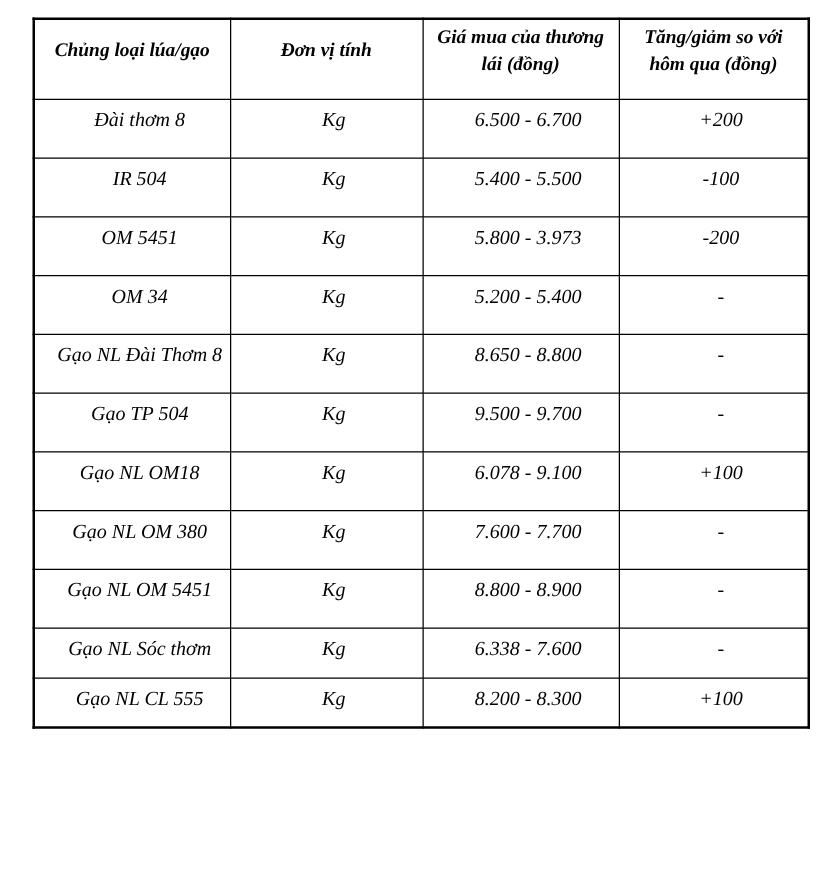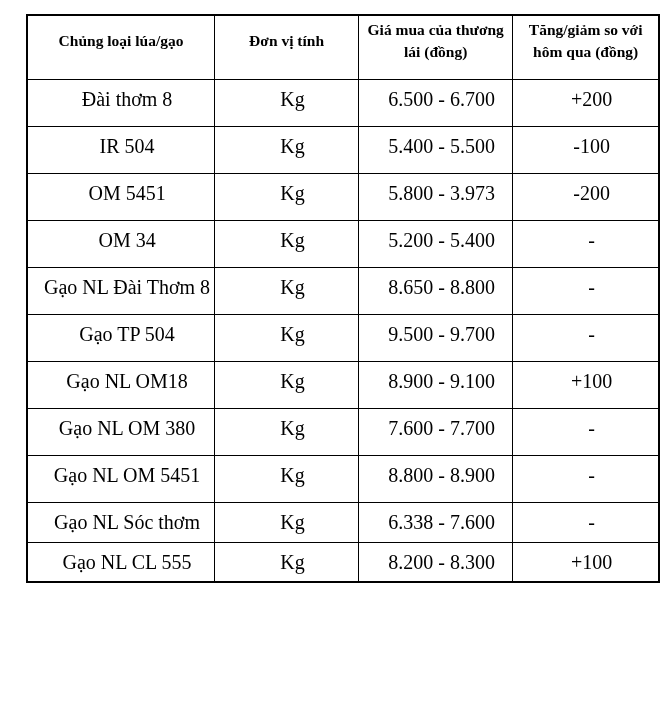--- a/index.html
+++ b/index.html
@@ -8,20 +8,21 @@
     background: #ffffff;
     width: 660px;
     height: 716px;
     font-family: "Liberation Serif", serif;
     color: #000000;
   }
   .table-wrap {
     position: absolute;
     left: 26px;
     top: 14px;
+    font-style: italic;
   }
   table.price-table {
     border-collapse: collapse;
     table-layout: fixed;
     border: 2px solid #000000;
   }
   col.c1 { width: 157px; }
   col.c2 { width: 154px; }
   col.c3 { width: 157px; }
   col.c4 { width: 152px; }
@@ -31,21 +32,21 @@
     font-size: 15.5px;
     line-height: 1.45;
     text-align: center;
     vertical-align: middle;
     height: 64px;
     padding: 2px 8px 14px 8px;
     box-sizing: border-box;
   }
   .price-table td {
     border: 1px solid #000000;
-    font-size: 20px;
+    font-size: 16px;
     text-align: center;
     vertical-align: top;
     padding: 8px 4px 2px 16px;
     box-sizing: border-box;
     white-space: nowrap;
   }
   
   .price-table tbody tr:nth-child(-n+9)  { height: 47px; }
   .price-table tbody tr:nth-child(n+10)  { height: 40px; }
 </style>
@@ -101,21 +102,21 @@
       </tr>
       <tr>
         <td>Gạo TP 504</td>
         <td>Kg</td>
         <td>9.500 - 9.700</td>
         <td>-</td>
       </tr>
       <tr>
         <td>Gạo NL OM18</td>
         <td>Kg</td>
-        <td>8.900 - 9.100</td>
+        <td>6.078 - 9.100</td>
         <td>+100</td>
       </tr>
       <tr>
         <td>Gạo NL OM 380</td>
         <td>Kg</td>
         <td>7.600 - 7.700</td>
         <td>-</td>
       </tr>
       <tr>
         <td>Gạo NL OM 5451</td>

